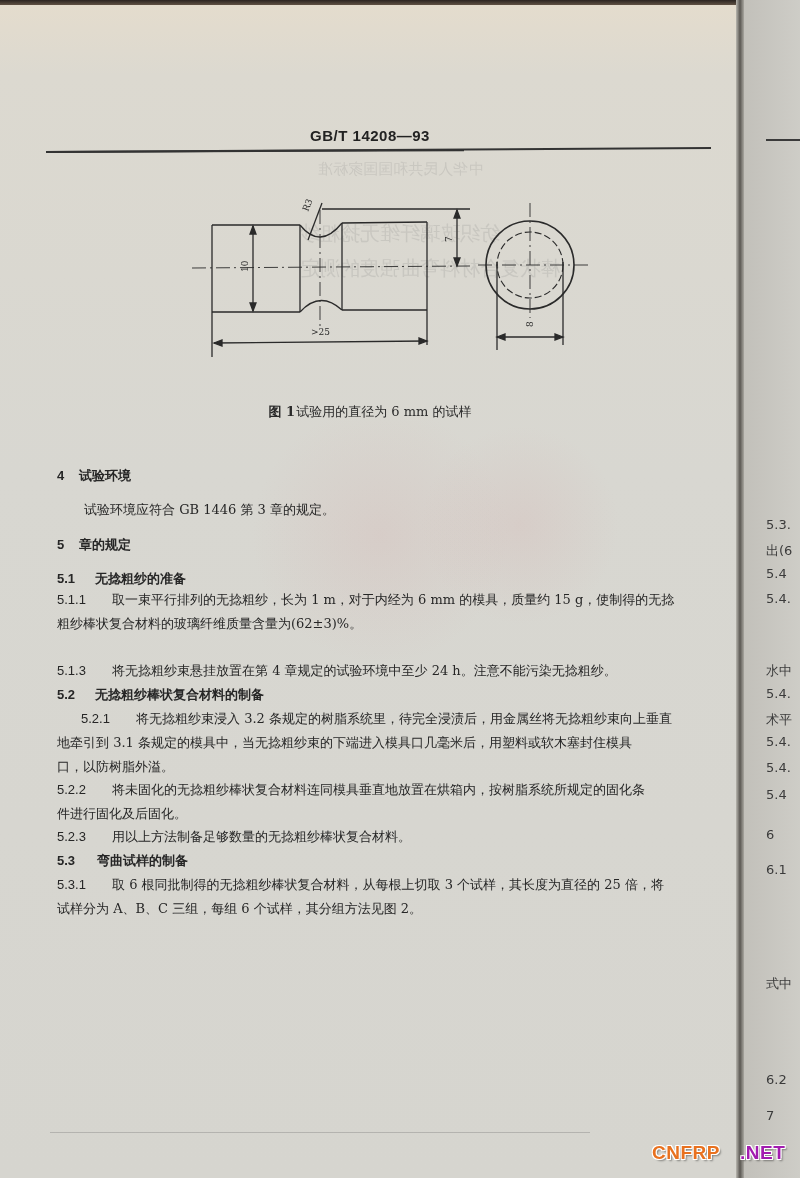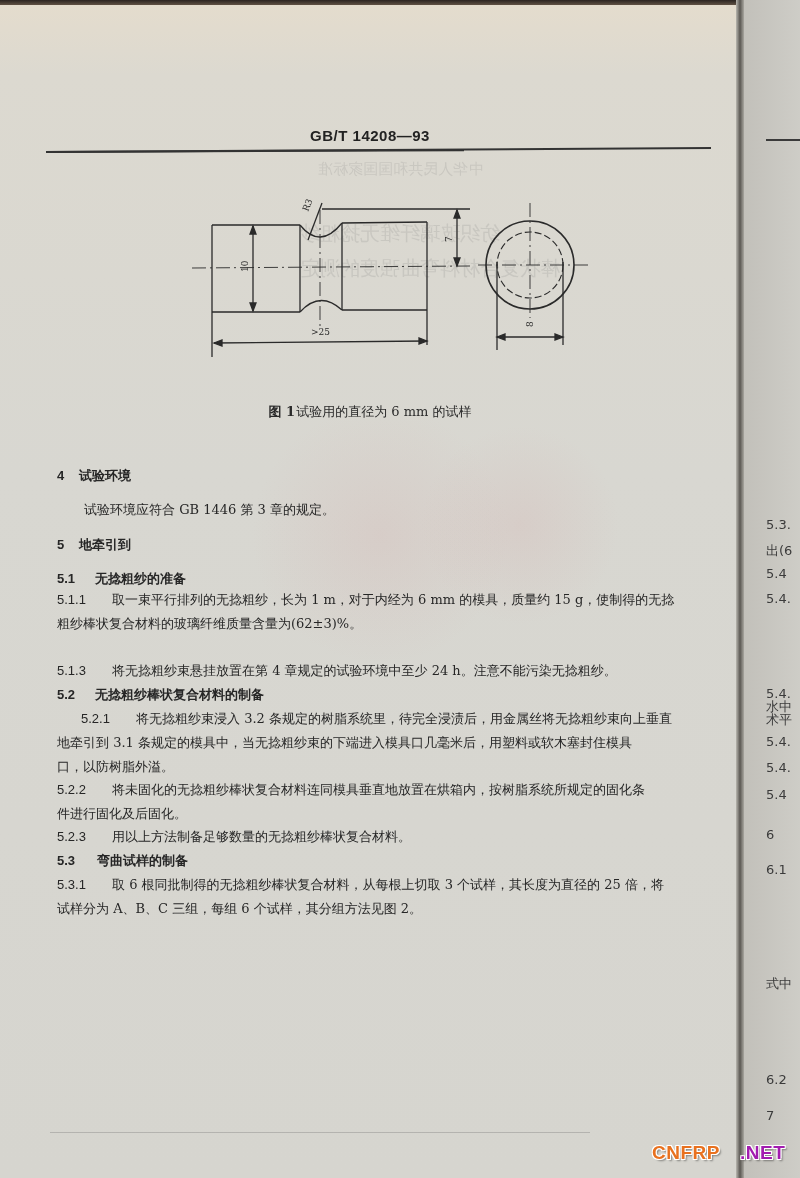--- a/index.html
+++ b/index.html
@@ -210,21 +210,21 @@
   <div class="fig-caption">
     <span class="fig-no">图 1</span><span>试验用的直径为 6 mm 的试样</span>
   </div>
 
   <div class="text-line sec-head" style="left:57px; top:462px;">
     <span class="sec-num" style="width:22px;">4</span><span>试验环境</span>
   </div>
   <div class="text-line" style="left:84px; top:496px;text-align:right;">试验环境应符合 GB 1446 第 3 章的规定。</div>
 
   <div class="text-line sec-head" style="left:57px; top:531px;">
-    <span class="sec-num" style="width:22px;">5</span><span>地牵引到</span>
+    <span class="sec-num" style="width:22px;">5</span><span>章的规定</span>
   </div>
 
   <div class="text-line sec-head" style="left:57px; top:565px;">
     <span class="sec-num" style="width:38px;">5.1</span><span>无捻粗纱的准备</span>
   </div>
   <div class="text-line" style="left:57px; top:586px;">
     <span class="sec-num" style="width:55px;">5.1.1</span><span>取一束平行排列的无捻粗纱，长为 1 m，对于内经为 6 mm 的模具，质量约 15 g，使制得的无捻</span>
   </div>
   <div class="text-line" style="left:57px; top:610px;">粗纱棒状复合材料的玻璃纤维质量含量为(62±3)%。</div>
   <div class="text-line" style="left:57px; top:657px;">
@@ -259,21 +259,21 @@
 </div>
 
 <div class="page-edge"></div>
 
 <div class="next-page">
   <div class="rule"></div>
   <div class="frag" style="top:517px;">5.3.</div>
   <div class="frag" style="top:542px;">出(6</div>
   <div class="frag" style="top:566px;">5.4</div>
   <div class="frag" style="top:591px;">5.4.</div>
-  <div class="frag" style="top:698px;">水中</div>
+  <div class="frag" style="top:662px;">水中</div>
   <div class="frag" style="top:686px;">5.4.</div>
   <div class="frag" style="top:711px;">术平</div>
   <div class="frag" style="top:734px;">5.4.</div>
   <div class="frag" style="top:760px;">5.4.</div>
   <div class="frag" style="top:787px;">5.4</div>
   <div class="frag" style="top:827px;">6</div>
   <div class="frag" style="top:862px;">6.1</div>
   <div class="frag" style="top:975px;">式中</div>
   <div class="frag" style="top:1072px;">6.2</div>
   <div class="frag" style="top:1108px;">7</div>

